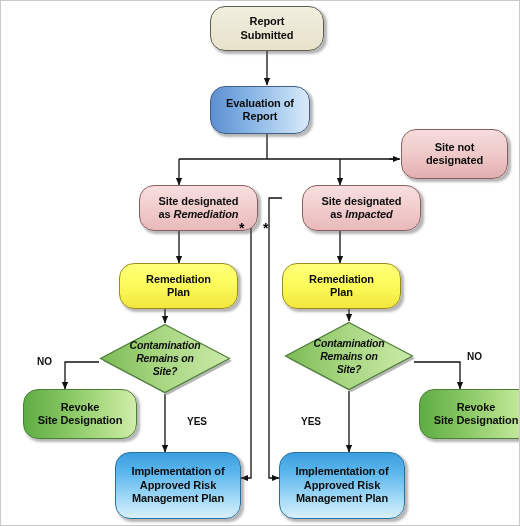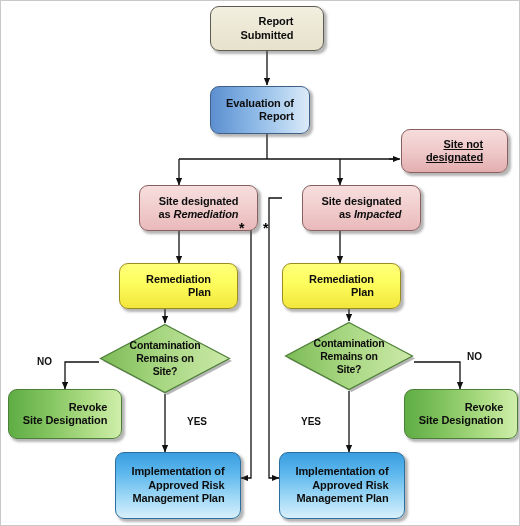--- a/index.html
+++ b/index.html
@@ -25,24 +25,23 @@
     justify-content: center;
     text-align: center;
     color: #0d0d0d;
     font-size: 11px;
     font-weight: bold;
     line-height: 13.5px;
     letter-spacing: -0.1px;
     z-index: 4;
   }
   .rounded {
-    border-radius: 9px;
+    border-radius: 15px;
     border: 1px solid #4a4a4a;
     box-shadow: 2.5px 2.5px 2.5px rgba(90,90,90,0.45);
-    text-align: right;
   }
   .n-cream {
     background: linear-gradient(180deg, #f2efe0 0%, #ebe7d4 55%, #e6e2cb 100%);
     border-color: #5c5c52;
   }
   .n-blue {
     background: linear-gradient(90deg, #5d8fd0 0%, #85b3e4 38%, #bad7f2 78%, #dceaf8 100%);
     border-color: #3f5f86;
   }
   .n-blue-v {
@@ -58,24 +57,26 @@
     background: linear-gradient(180deg, #f6dcdc 0%, #efc9c9 50%, #e3aeb0 100%);
     border-color: #8a5f5f;
   }
   .n-yellow {
     background: linear-gradient(180deg, #ffff7a 0%, #fdfd5e 42%, #f2e63c 100%);
     border-color: #9a8d20;
   }
   .n-green {
     background: linear-gradient(90deg, #5fad45 0%, #83c45f 35%, #aedd86 72%, #cfeeab 100%);
     border-color: #4b7e36;
+    margin-left: 15px;
   }
   .diamond-wrap {
     position: absolute;
     z-index: 4;
+    font-style: italic;
   }
   .diamond-wrap svg {
     position: absolute;
     top: 0; left: 0;
     overflow: visible;
   }
   .diamond-text {
     position: absolute;
     top: 0; left: 0;
     width: 100%;
@@ -167,21 +168,21 @@
   <div class="node rounded n-cream" style="left:209px; top:5px; width:114px; height:45px;">
     <span style="white-space:pre-line;">Report
 Submitted</span>
   </div>
 
   <div class="node rounded n-blue" style="left:209px; top:85px; width:100px; height:48px;">
     <span style="white-space:pre-line;">Evaluation of
 Report</span>
   </div>
 
-  <div class="node rounded n-pink-b" style="left:400px; top:128px; width:107px; height:44px;text-decoration:underline;">
+  <div class="node rounded n-pink-b" style="left:400px; top:128px; width:107px; height:50px;">
     <span style="white-space:pre-line;">Site not
 designated</span>
   </div>
 
   <div class="node rounded n-pink" style="left:118px; top:184px; width:119px; height:46px;">
     <span>
       <span>Site designated</span><br>
       <span>as </span><em class="it">Remediation</em>
     </span>
   </div>

